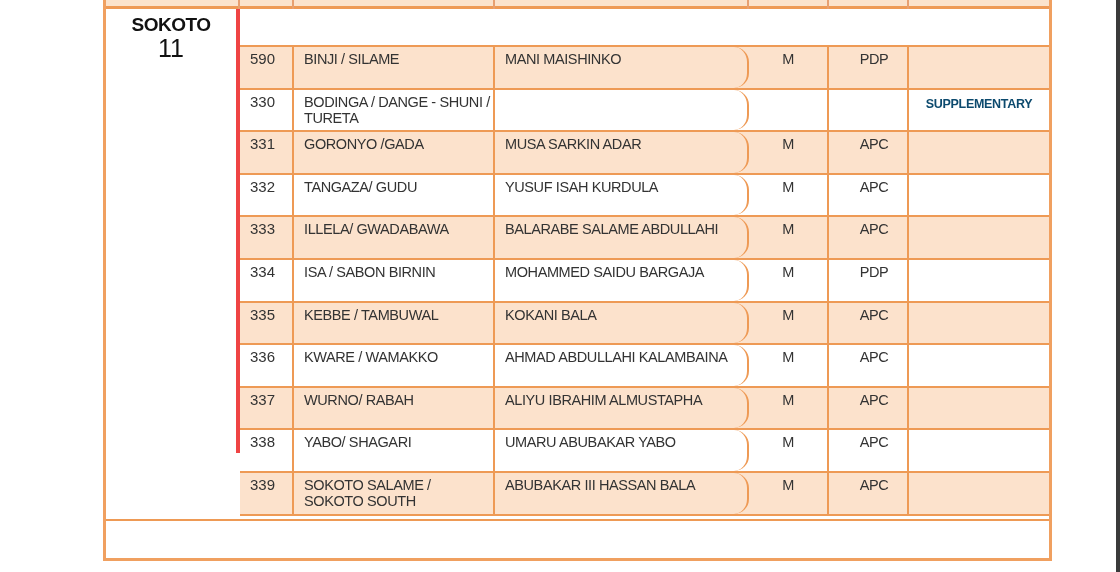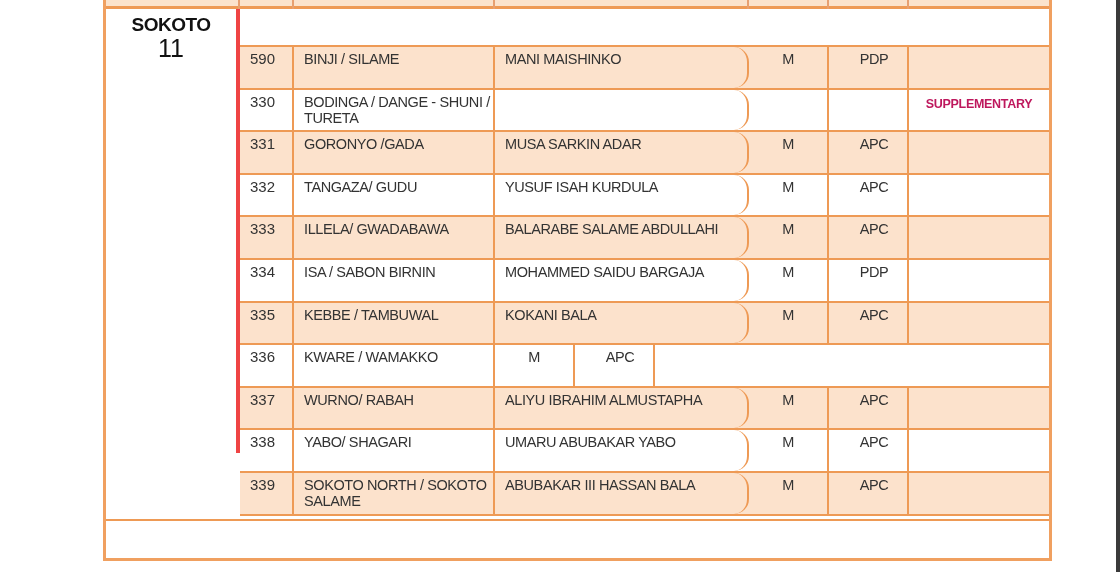--- a/index.html
+++ b/index.html
@@ -52,21 +52,21 @@
       border-right: 2px solid #ee9a55; box-sizing: border-box;
       font-size: 14.5px; padding-top: 4px; padding-left: 10px; line-height: 16px;
       letter-spacing: -0.4px; color: #333;
     }
     .cell:last-child { border-right: none; }
     .c-sn { width: 54px; padding-left: 10px; font-size: 15px; letter-spacing: 0; }
     .c-lga { width: 201px; }
     .c-name { width: 254px; border-radius: 15px; }
     .c-sex { width: 80px; text-align: center; padding-left: 0; }
     .c-party { width: 80px; text-align: center; padding-left: 12px; }
-    .c-remark { width: 140px; text-align: center; padding-left: 0; font-weight: bold; font-size: 12.5px; padding-top: 6px; letter-spacing: -0.3px; color: #be185d; }
+    .c-remark { width: 140px; text-align: center; padding-left: 0; font-weight: bold; font-size: 12.5px; padding-top: 6px; letter-spacing: -0.3px; color: #0c4a6e; }
     .bottom-strip {
       position: absolute; left: 0; top: 520px; width: 943px; height: 39px;
       border-top: 2px solid #ee9a55; box-sizing: border-box;
     }
   </style>
 </head>
 <body>
 
 <div class="page-edge"></div>
 
@@ -140,20 +140,21 @@
       <div class="cell c-sn">335</div>
       <div class="cell c-lga">KEBBE / TAMBUWAL</div>
       <div class="cell c-name">KOKANI BALA</div>
       <div class="cell c-sex">M</div>
       <div class="cell c-party">APC</div>
       <div class="cell c-remark"></div>
     </div>
     <div class="row">
       <div class="cell c-sn">336</div>
       <div class="cell c-lga">KWARE / WAMAKKO</div>
+      <div class="cell c-name">AHMAD ABDULLAHI KALAMBAINA</div>
       <div class="cell c-sex">M</div>
       <div class="cell c-party">APC</div>
       <div class="cell c-remark"></div>
     </div>
     <div class="row shaded">
       <div class="cell c-sn">337</div>
       <div class="cell c-lga">WURNO/ RABAH</div>
       <div class="cell c-name">ALIYU IBRAHIM ALMUSTAPHA</div>
       <div class="cell c-sex">M</div>
       <div class="cell c-party">APC</div>
@@ -162,21 +163,21 @@
     <div class="row">
       <div class="cell c-sn">338</div>
       <div class="cell c-lga">YABO/ SHAGARI</div>
       <div class="cell c-name">UMARU ABUBAKAR YABO</div>
       <div class="cell c-sex">M</div>
       <div class="cell c-party">APC</div>
       <div class="cell c-remark"></div>
     </div>
     <div class="row shaded">
       <div class="cell c-sn">339</div>
-      <div class="cell c-lga">SOKOTO NORTH / SOKOTO SALAME</div>
+      <div class="cell c-lga">SOKOTO SALAME / SOKOTO SOUTH</div>
       <div class="cell c-name">ABUBAKAR III HASSAN BALA</div>
       <div class="cell c-sex">M</div>
       <div class="cell c-party">APC</div>
       <div class="cell c-remark"></div>
     </div>
   </div>
 
   <div class="bottom-strip"></div>
 </div>
 

